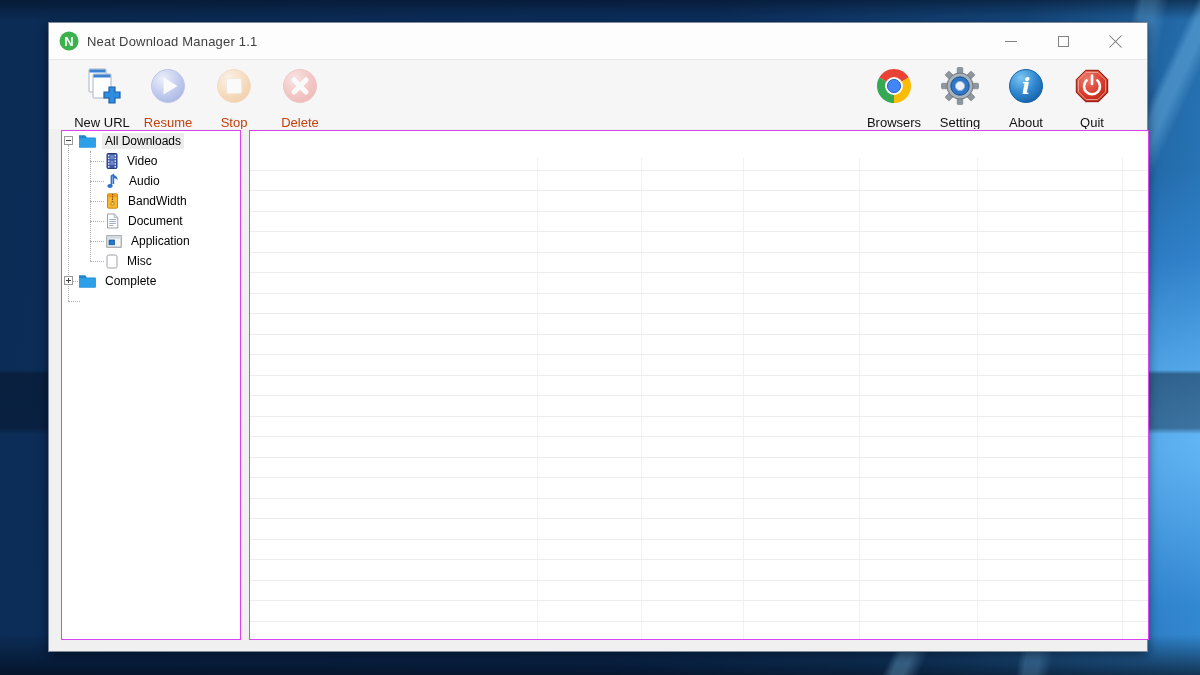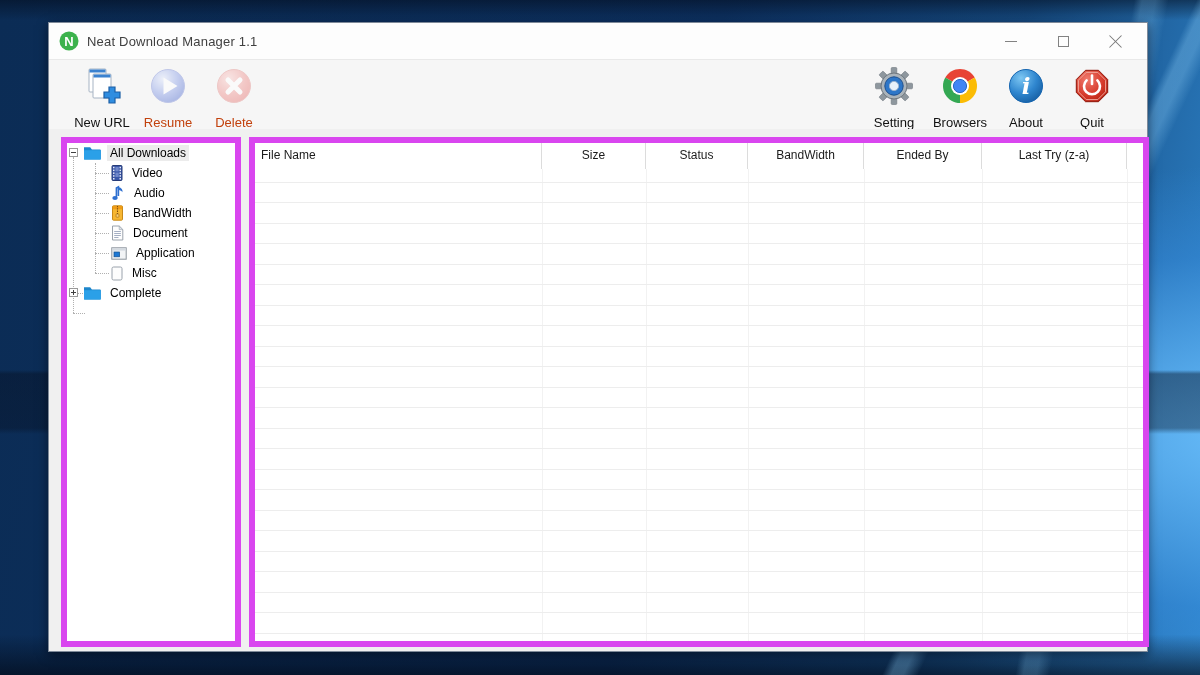--- a/index.html
+++ b/index.html
@@ -36,22 +36,22 @@
   .tb-group{display:flex;align-items:flex-start;}
   .tb-group.left{padding-left:20px;}
   .tb-group.right{padding-right:22px;}
   .tb-btn{width:66px;padding-top:5px;display:flex;flex-direction:column;align-items:center;cursor:default;}
   .tb-icon{height:41px;display:flex;align-items:center;justify-content:center;}
   .tb-label{font-size:13px;color:#111;margin-top:9px;}
   .tb-btn.disabled .tb-icon{opacity:.5;}
   .tb-btn.disabled .tb-label{color:#c2410c;}
   
   .content{position:absolute;left:0;top:106px;right:0;bottom:0;background:#f0f0f0;}
-  .panel{position:absolute;top:8px;height:510px;background:#fff;
-    border:6px solid #d946ef;box-sizing:border-box;}
+  .panel{position:absolute;top:1px;height:510px;background:#fff;
+    border:1px solid #d946ef;box-sizing:border-box;}
   .sidebar-panel{left:12px;width:180px;}
   .table-panel{left:200px;width:900px;}
   
   #tree{position:relative;z-index:2;}
   .tree-row{position:relative;height:20px;display:flex;align-items:center;font-size:12px;color:#000;}
   .tree-row .ticon{display:inline-flex;margin-right:6px;}
   .tree-row.lvl0 .ticon{margin-left:16px;}
   .tree-row.lvl1 .ticon{margin-left:44px;}
   .tlabel{white-space:nowrap;padding:1px 3px;}
   .tree-row.selected .tlabel{background:#ececec;}
@@ -134,65 +134,81 @@
    <circle cx="20" cy="20" r="16.5" fill="url(#gR)" stroke="#8a98da"></circle>
    <path d="M15.5 11.5 L29.5 20 L15.5 28.5 Z" fill="#ffffff"></path>
  </svg>
             </span>
             <span class="tb-label">Resume</span>
           </div>
           <div class="tb-btn disabled">
             <span class="tb-icon">
               <svg width="40" height="40" viewBox="0 0 40 40">
    <defs>
+                  <radialGradient id="gS" cx="35%" cy="28%" r="80%">
+     <stop offset="0" stop-color="#fdeedd"></stop>
+                    <stop offset=".6" stop-color="#f6c48d"></stop>
+     <stop offset="1" stop-color="#efa95f"></stop>
+                  </radialGradient>
+                </defs>
+   <circle cx="20" cy="20" r="16.5" fill="url(#gS)" stroke="#ecc49a"></circle>
+   <rect x="12.5" y="12.5" width="15" height="15" rx="1.5" fill="#ffffff" stroke="#f0dcc2" transform="rotate(-3 20 20)"></rect>
+ </svg>
+            </span>
+            <span class="tb-label">Stop</span>
+          </div>
+          <div class="tb-btn disabled">
+            <span class="tb-icon">
+              <svg width="40" height="40" viewBox="0 0 40 40">
+   <defs>
                   <radialGradient id="gD" cx="35%" cy="28%" r="80%">
      <stop offset="0" stop-color="#fad4d2"></stop>
                     <stop offset=".6" stop-color="#f09b98"></stop>
      <stop offset="1" stop-color="#e87f7c"></stop>
                   </radialGradient>
                 </defs>
    <circle cx="20" cy="20" r="16.5" fill="url(#gD)" stroke="#e49a97"></circle>
    <path d="M14 14 L26 26 M26 14 L14 26" stroke="#ffffff" stroke-width="5" stroke-linecap="round"></path>
  </svg>
             </span>
             <span class="tb-label">Delete</span>
           </div>
         </div>
       <div class="tb-group right" id="tb-right">
+          <div class="tb-btn">
+            <span class="tb-icon">
+              <svg width="40" height="40" viewBox="0 0 40 40">
+   <path d="M20,20 L5.28,11.5 A17,17 0 0,1 34.72,11.5 Z" fill="#e84335"></path>
+   <path d="M20,20 L34.72,11.5 A17,17 0 0,1 20,37 Z" fill="#fbbc05"></path>
+   <path d="M20,20 L20,37 A17,17 0 0,1 5.28,11.5 Z" fill="#34a853"></path>
+   <circle cx="20" cy="20" r="9" fill="#ffffff"></circle>
+   <circle cx="20" cy="20" r="6.6" fill="#4285f4" stroke="#2b66c4"></circle>
+ </svg>
+            </span>
+            <span class="tb-label">Browsers</span>
+          </div>
           <div class="tb-btn">
             <span class="tb-icon">
               <svg width="40" height="40" viewBox="0 0 40 40">
    <g fill="#8e979e" stroke="#6f777e" stroke-width=".6">
      <rect x="17.2" y="1.5" width="5.6" height="8" rx="1"></rect>
      <rect x="17.2" y="1.5" width="5.6" height="8" rx="1" transform="rotate(45 20 20)"></rect>
      <rect x="17.2" y="1.5" width="5.6" height="8" rx="1" transform="rotate(90 20 20)"></rect>
      <rect x="17.2" y="1.5" width="5.6" height="8" rx="1" transform="rotate(135 20 20)"></rect>
      <rect x="17.2" y="1.5" width="5.6" height="8" rx="1" transform="rotate(180 20 20)"></rect>
      <rect x="17.2" y="1.5" width="5.6" height="8" rx="1" transform="rotate(225 20 20)"></rect>
      <rect x="17.2" y="1.5" width="5.6" height="8" rx="1" transform="rotate(270 20 20)"></rect>
      <rect x="17.2" y="1.5" width="5.6" height="8" rx="1" transform="rotate(315 20 20)"></rect>
    </g>
    <circle cx="20" cy="20" r="13" fill="#aab3ba" stroke="#6f777e"></circle>
    <circle cx="20" cy="20" r="9.2" fill="#2d76c8" stroke="#1d4f8e"></circle>
    <circle cx="20" cy="20" r="4.6" fill="#e9f1fa" stroke="#9fb6d0"></circle>
  </svg>
             </span>
             <span class="tb-label">Setting</span>
-          </div>
-          <div class="tb-btn">
-            <span class="tb-icon">
-              <svg width="40" height="40" viewBox="0 0 40 40">
-   <path d="M20,20 L5.28,11.5 A17,17 0 0,1 34.72,11.5 Z" fill="#e84335"></path>
-   <path d="M20,20 L34.72,11.5 A17,17 0 0,1 20,37 Z" fill="#fbbc05"></path>
-   <path d="M20,20 L20,37 A17,17 0 0,1 5.28,11.5 Z" fill="#34a853"></path>
-   <circle cx="20" cy="20" r="9" fill="#ffffff"></circle>
-   <circle cx="20" cy="20" r="6.6" fill="#4285f4" stroke="#2b66c4"></circle>
- </svg>
-            </span>
-            <span class="tb-label">Browsers</span>
           </div>
           <div class="tb-btn">
             <span class="tb-icon">
               <svg width="40" height="40" viewBox="0 0 40 40">
    <defs>
                   <radialGradient id="gA" cx="35%" cy="26%" r="85%">
      <stop offset="0" stop-color="#7cc6f2"></stop>
                     <stop offset=".55" stop-color="#2f86cf"></stop>
      <stop offset="1" stop-color="#135a9e"></stop>
                   </radialGradient>
@@ -329,27 +345,18 @@
                 <svg width="18" height="14" viewBox="0 0 18 14">
    <path d="M1 1.2 h6.2 l1.7 2.3 H17 a.8.8 0 0 1 .8.8 v8.4 a.9.9 0 0 1 -.9.9 H1.9 A.9.9 0 0 1 1 12.7 Z" fill="#1d86cc"></path>
    <path d="M1 4.2 h16.8 v8.5 a.9.9 0 0 1 -.9.9 H1.9 A.9.9 0 0 1 1 12.7 Z" fill="#2ba0e8"></path>
  </svg>
               </span>
               <span class="tlabel">Complete</span>
             </div>
           </div>
       </div>
       <div class="panel table-panel">
-        <div class="thead" id="thead">
-            <div class="th left" style="width: 287px;">File Name</div>
-            <div class="th" style="width: 104px;">Size</div>
-            <div class="th" style="width: 102px;">Status</div>
-            <div class="th" style="width: 116px;">BandWidth</div>
-            <div class="th" style="width: 118px;">Ended By</div>
-            <div class="th" style="width: 145px;">Last Try (z-a)</div>
-            <div class="th filler"></div>
-          </div>
         <div class="tbody"></div>
       </div>
     </div>
 
   </div>
 </div>
 
 </body></html>

